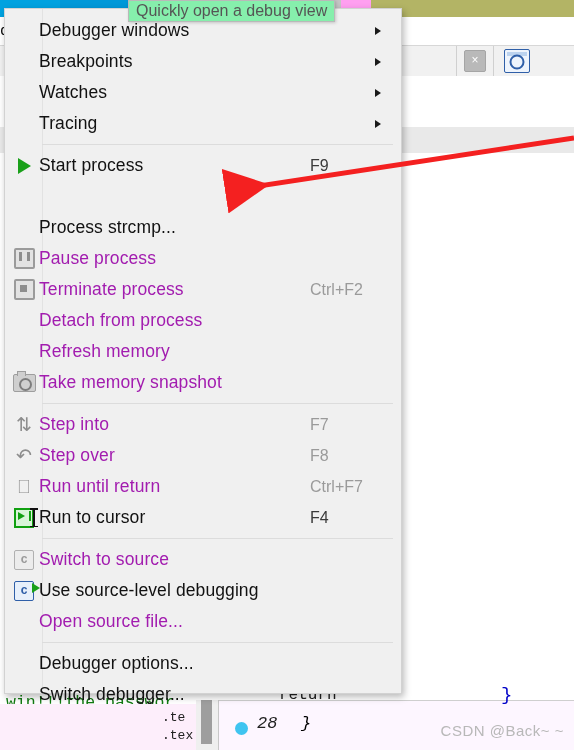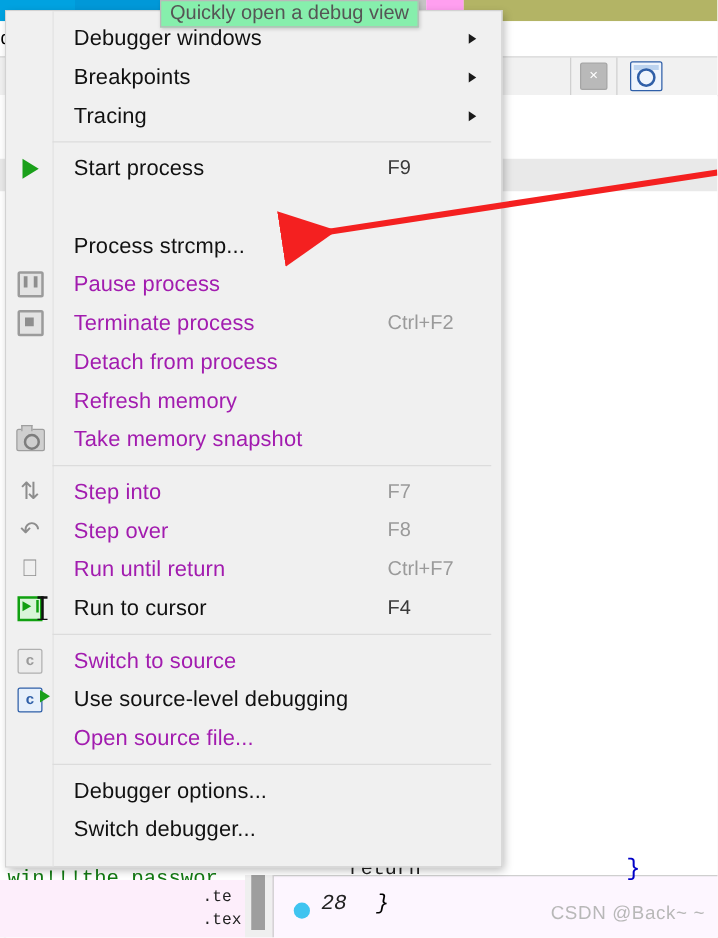--- a/index.html
+++ b/index.html
@@ -78,21 +78,21 @@
   .watermark{position:absolute;right:10px;top:722px;font-size:15px;color:#b8b8b8;
              font-family:"Liberation Sans",sans-serif;letter-spacing:.5px;}
 
   
   #menu{position:absolute;left:4px;top:8px;width:396px;height:684px;background:#f0f0f0;
         border:1px solid #d2d2d2;box-shadow:2px 3px 7px rgba(0,0,0,.28);}
   #menu .icon-col{position:absolute;left:0;top:0;width:37px;height:100%;background:#f0f0f0;
         border-right:1px solid #e2e2e2;}
   .mi{position:relative;height:31px;display:flex;align-items:center;cursor:default;}
   .mi .ic{position:absolute;left:4px;top:0;width:30px;height:31px;display:flex;align-items:center;justify-content:center;}
-  .mi .lbl{position:absolute;left:54px;font-size:17.5px;color:#111;letter-spacing:.1px;}
+  .mi .lbl{position:absolute;left:34px;font-size:17.5px;color:#111;letter-spacing:.1px;}
   .mi.dis .lbl{color:#a21caf;}
   .mi .acc{position:absolute;left:305px;font-size:16px;color:#3a3a3a;}
   .mi.dis .acc{color:#9a9a9a;}
   .mi .arw{position:absolute;left:370px;width:0;height:0;border-left:6px solid #1a1a1a;
            border-top:4.5px solid transparent;border-bottom:4.5px solid transparent;}
   .msep{height:1px;background:#dcdcdc;margin:5px 8px 5px 37px;}
 
   
   .ico-play{width:0;height:0;border-left:13px solid #1aa01a;border-top:8px solid transparent;border-bottom:8px solid transparent;}
   .ico-pause{width:17px;height:17px;border:2px solid #9b9b9b;border-radius:2px;background:#e3e3e3;
@@ -195,20 +195,25 @@
         <span class="lbl">Debugger windows</span>
         <span class="arw"></span>
       </div>
       <div class="mi">
         <span class="ic"></span>
         <span class="lbl">Breakpoints</span>
         <span class="arw"></span>
       </div>
       <div class="mi">
         <span class="ic"></span>
+        <span class="lbl">Watches</span>
+        <span class="arw"></span>
+      </div>
+      <div class="mi">
+        <span class="ic"></span>
         <span class="lbl">Tracing</span>
         <span class="arw"></span>
       </div>
       <div class="msep"></div>
       <div class="mi">
         <span class="ic">
           <span class="ico-play"></span>
         </span>
         <span class="lbl">Start process</span>
         <span class="acc">F9</span>

